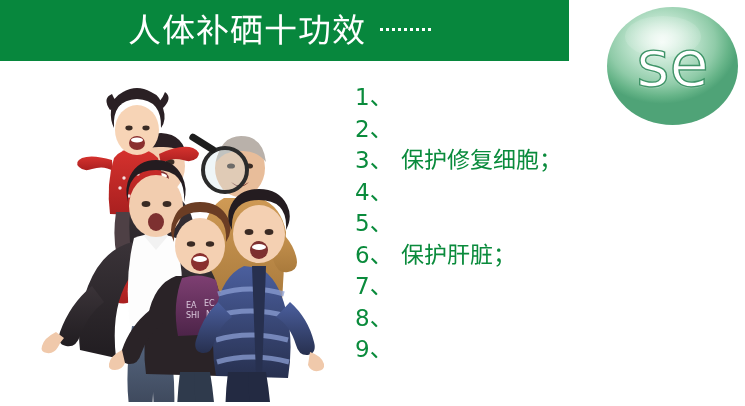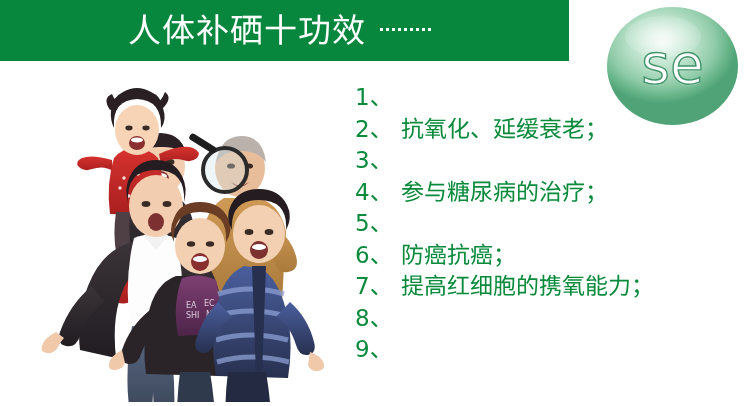--- a/index.html
+++ b/index.html
@@ -92,21 +92,21 @@
   .se-logo-text {
     position: absolute;
     left: 0;
     top: 0;
     width: 100%;
     height: 100%;
     display: flex;
     align-items: center;
     justify-content: center;
     font-family: "DejaVu Sans", "Liberation Sans", sans-serif;
-    font-size: 55px;
+    font-size: 64px;
     font-weight: 400;
     line-height: 1;
     color: #ffffff;
     -webkit-text-stroke: 1.4px #3f9468;
     text-shadow: 0 1px 1px rgba(255,255,255,0.6);
     padding-bottom: 4px;
     box-sizing: border-box;
     z-index: 2;
   }
 
@@ -340,39 +340,37 @@
       </g>
     </svg>
   </div>
 
   <ul class="benefits-list">
       <li class="benefit-item">
         <span class="benefit-num">1、</span>
       </li>
       <li class="benefit-item">
         <span class="benefit-num">2、</span>
-        <span class="benefit-text">抗氧化、延缓衰老；</span>
       </li>
       <li class="benefit-item">
         <span class="benefit-num">3、</span>
+        <span class="benefit-text">保护修复细胞；</span>
       </li>
       <li class="benefit-item">
         <span class="benefit-num">4、</span>
-        <span class="benefit-text">参与糖尿病的治疗；</span>
       </li>
       <li class="benefit-item">
         <span class="benefit-num">5、</span>
       </li>
       <li class="benefit-item">
         <span class="benefit-num">6、</span>
-        <span class="benefit-text">防癌抗癌；</span>
+        <span class="benefit-text">保护肝脏；</span>
       </li>
       <li class="benefit-item">
         <span class="benefit-num">7、</span>
-        <span class="benefit-text">提高红细胞的携氧能力；</span>
       </li>
       <li class="benefit-item">
         <span class="benefit-num">8、</span>
       </li>
       <li class="benefit-item">
         <span class="benefit-num">9、</span>
       </li>
     </ul>
 
 </div>

